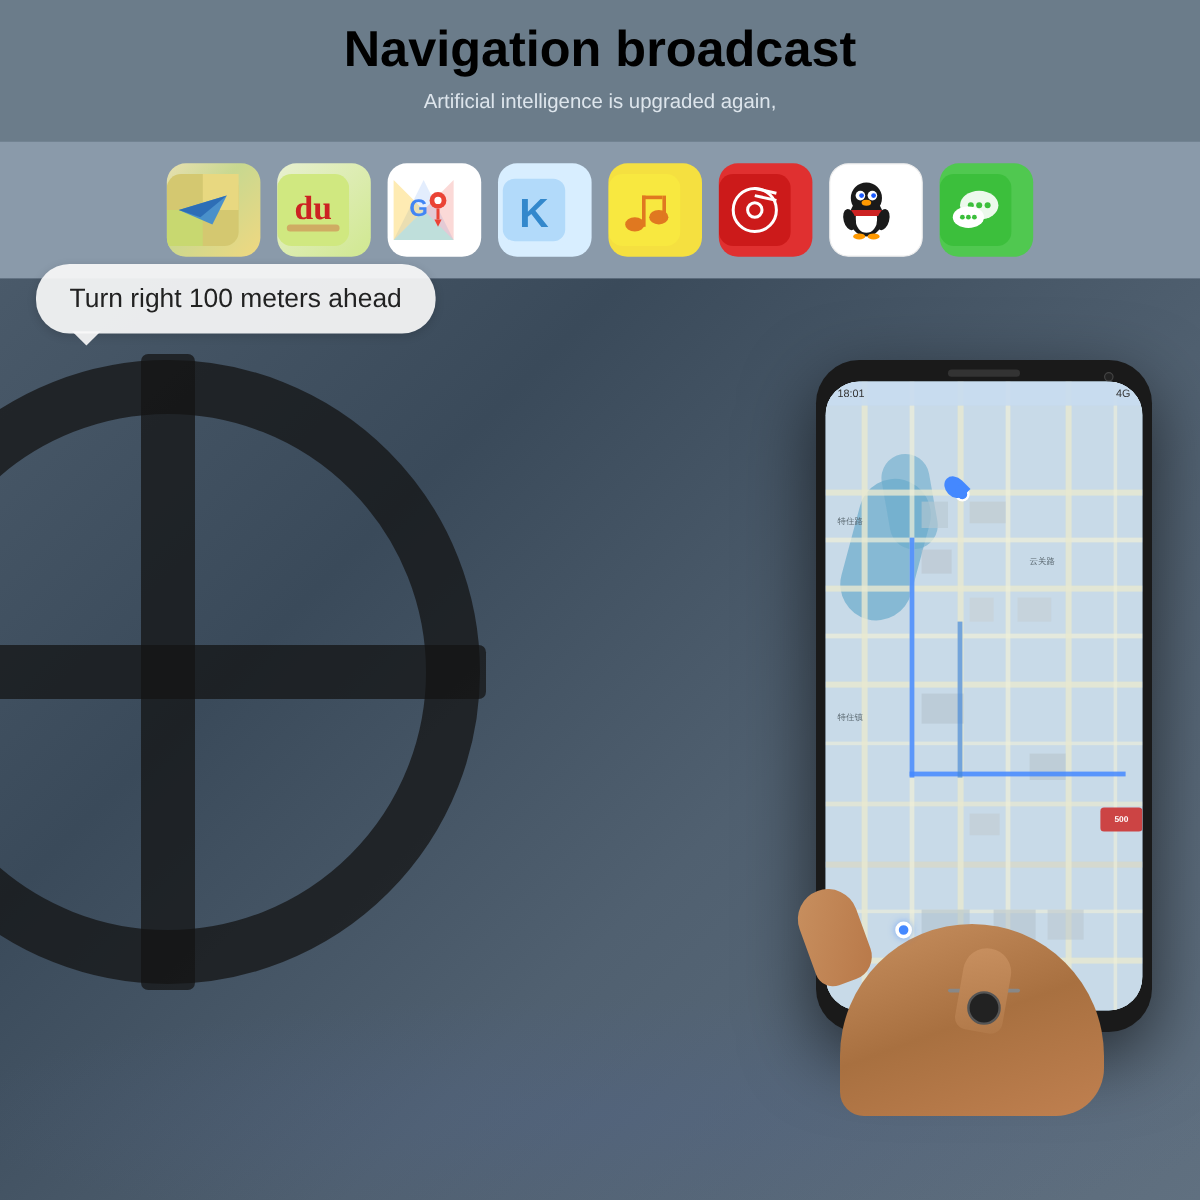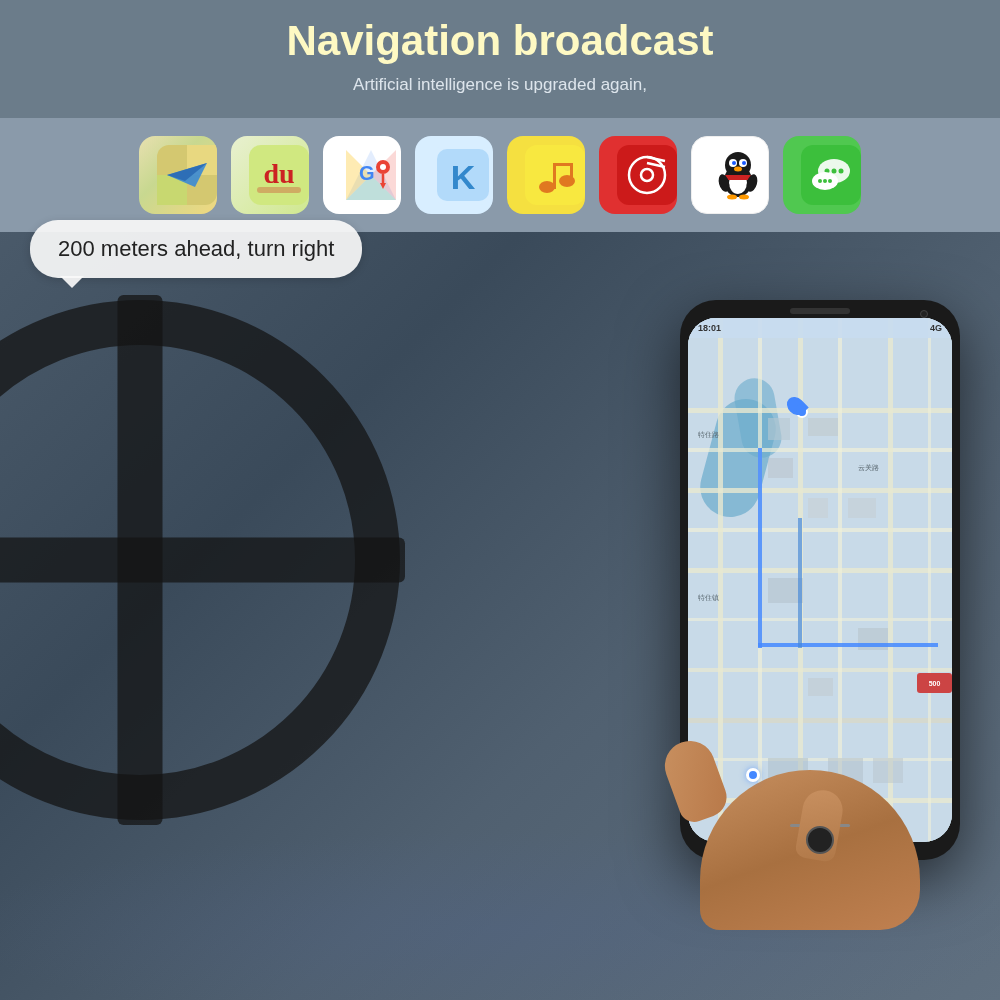--- a/index.html
+++ b/index.html
@@ -23,21 +23,21 @@
       background: #6b7c8a;
       padding: 18px 20px 20px;
       text-align: center;
       position: relative;
       z-index: 2;
     }
 
     .header-title {
       font-size: 42px;
       font-weight: bold;
-      color: #fef9c3;
+      color: #000000;
       line-height: 1.1;
       margin-bottom: 8px;
     }
 
     .header-subtitle {
       font-size: 17px;
       color: #dde5ec;
       line-height: 1.5;
     }
 
@@ -54,21 +54,21 @@
     }
 
     .app-icon {
       width: 78px;
       height: 78px;
       border-radius: 16px;
       overflow: hidden;
       flex-shrink: 0;
       display: flex;
       align-items: center;
-      justify-content: flex-end;
+      justify-content: flex-start;
       font-size: 36px;
     }
 
     
     .app-1 {
       background: linear-gradient(135deg, #e8e0b0 0%, #c8d890 40%, #f0d880 100%);
     }
 
     
     .app-2 {
@@ -190,21 +190,20 @@
       right: 0;
       height: 20px;
       background: rgba(200,220,240,0.9);
       display: flex;
       align-items: center;
       justify-content: space-between;
       padding: 0 10px;
       font-size: 9px;
       color: #333;
       z-index: 10;
-      font-weight: bold;
     }
 
     
     .app-icon svg {
       width: 60px;
       height: 60px;
     }
   </style>
 </head>
 <body>
@@ -341,21 +340,21 @@
     <div style="position:absolute; top:80px; left:-120px; width:520px; height:520px; border-radius:50%; border:45px solid rgba(20,20,20,0.75); z-index:1;">
       <div style="position:absolute; top:50%; left:-50px; right:-50px; height:45px; background:rgba(20,20,20,0.75); transform:translateY(-50%); border-radius:6px;"></div>
       <div style="position:absolute; left:50%; top:-50px; bottom:-50px; width:45px; background:rgba(20,20,20,0.75); transform:translateX(-50%); border-radius:6px;"></div>
     </div>
 
     <div style="position:absolute; bottom:-30px; left:-50px; right:-50px; height:200px; background:radial-gradient(ellipse at center, rgba(80,100,140,0.3) 0%, transparent 70%); border-radius:50%;"></div>
   </div>
 
   <div class="nav-bubbles">
     <div class="nav-bubble">
-      <span>200 meters ahead, turn right</span>
+      <span>Turn right 100 meters ahead</span>
     </div>
   </div>
 
   <div class="phone-mockup">
     <div class="phone-body">
 
       <div style="position:absolute; top:8px; left:50%; transform:translateX(-50%); width:60px; height:6px; background:#333; border-radius:3px; z-index:10;"></div>
 
       <div style="position:absolute; top:10px; right:32px; width:8px; height:8px; background:#222; border-radius:50%; z-index:10; border:1px solid #444;"></div>
 

